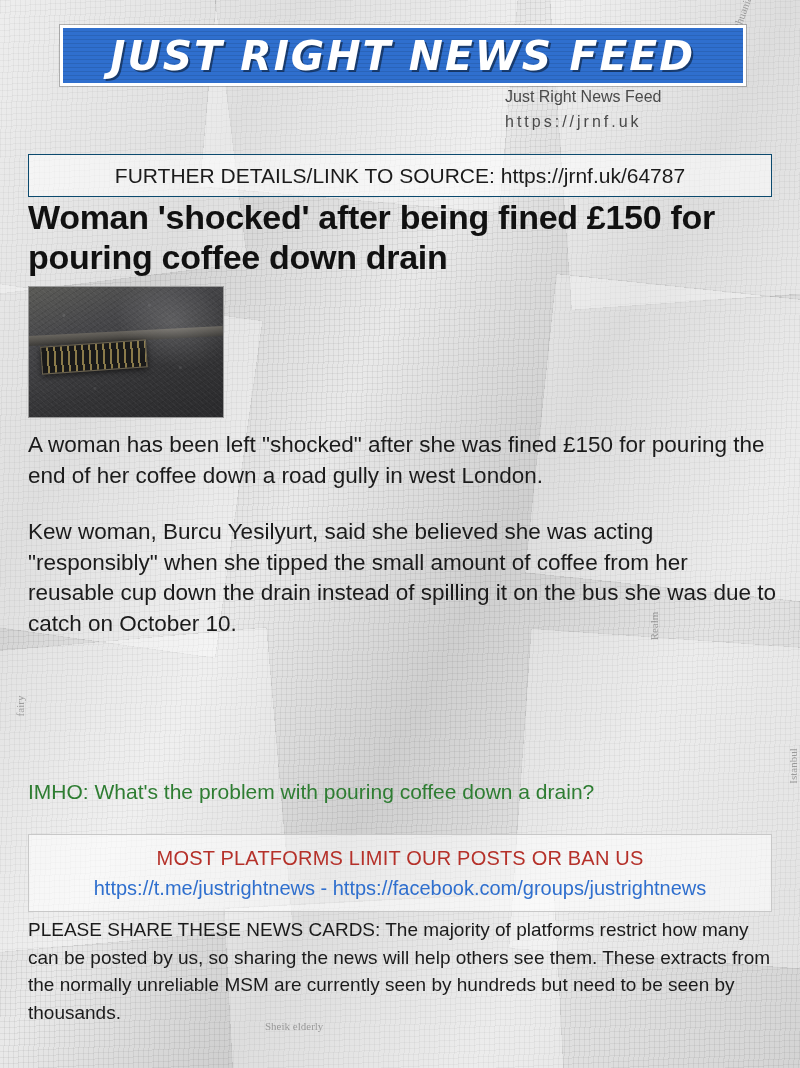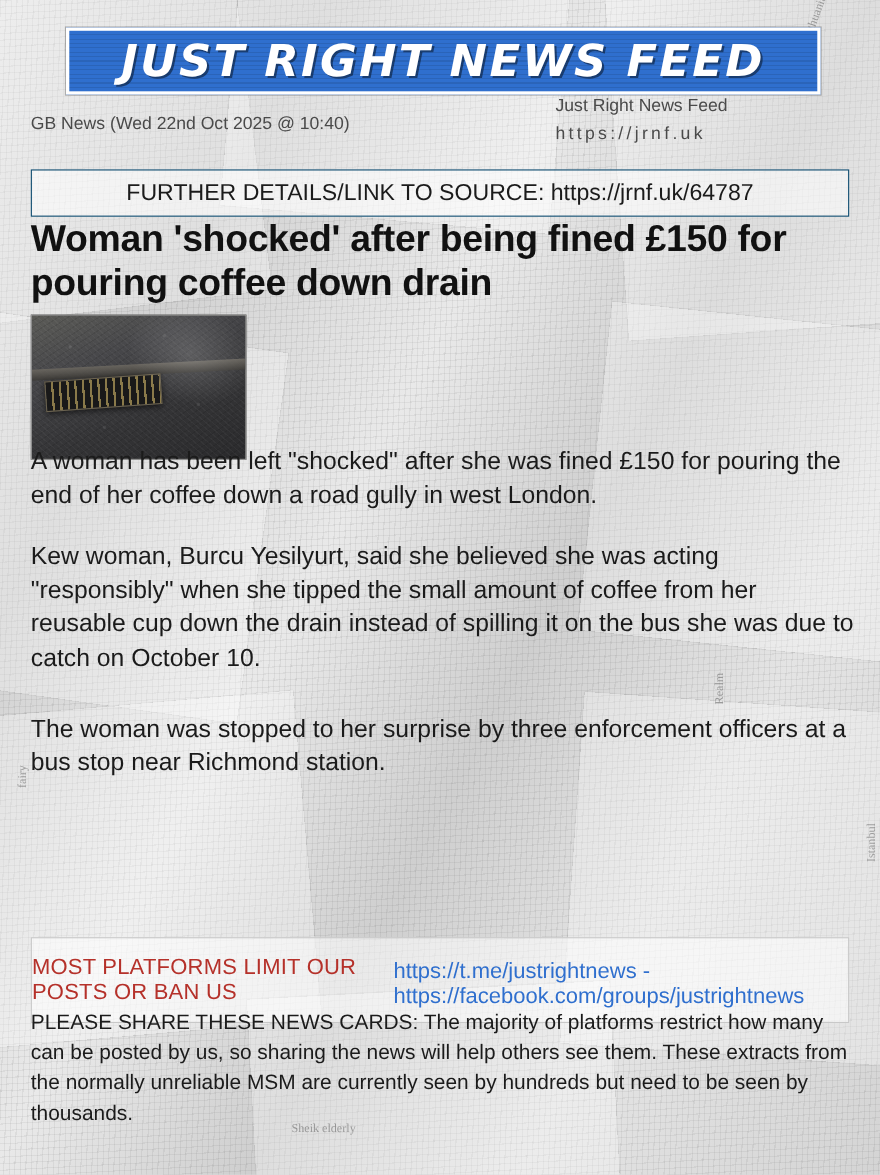--- a/index.html
+++ b/index.html
@@ -207,21 +207,21 @@
     width: 120px;
     height: 90px;
     background: radial-gradient(ellipse at center, rgba(255,255,255,0.16), rgba(255,255,255,0) 70%);
     transform: rotate(20deg);
   }
 
   
   .body-copy {
     position: absolute;
     left: 28px;
-    top: 404px;
+    top: 430px;
     width: 748px;
   }
   .body-copy p {
     margin: 0 0 26px 0;
     font-size: 22.5px;
     line-height: 1.36;
     color: #1b1b1b;
   }
   .body-copy p.gap-big { margin-bottom: 34px; }
 
@@ -232,27 +232,28 @@
     top: 780px;
     width: 744px;
     font-size: 21px;
     color: #2e7d32;
   }
 
   
   .platform-box {
     position: absolute;
     left: 28px;
-    top: 852px;
+    top: 834px;
     width: 744px;
     height: 78px;
     background: rgba(255,255,255,0.55);
     border: 1px solid #c8c8c8;
     box-sizing: border-box;
     display: flex;
+    flex-direction: column;
     align-items: center;
     justify-content: center;
   }
   .platform-title {
     font-size: 20px;
     color: #b5312a;
     letter-spacing: 0.2px;
   }
   .platform-links {
     margin-top: 7px;
@@ -292,21 +293,20 @@
 </div>
 
 <div id="page">
 
   <div class="masthead">
     <div class="masthead-inner">
       <div class="masthead-title">JUST RIGHT NEWS FEED</div>
     </div>
   </div>
 
-  <div class="source-line">GB News (Wed 22nd Oct 2025 @ 10:40)</div>
 
   <div class="brand-block">
     <div class="brand-name">Just Right News Feed</div>
     <div class="brand-url">https://jrnf.uk</div>
   </div>
 
   <div class="source-bar">
     <span>FURTHER DETAILS/LINK TO SOURCE: https://jrnf.uk/64787</span>
   </div>
 
@@ -315,23 +315,23 @@
   <div class="photo">
     <div class="asphalt"></div>
     <div class="kerb"></div>
     <div class="grate"></div>
     <div class="wetsheen"></div>
   </div>
 
   <div class="body-copy">
     <p>A woman has been left "shocked" after she was fined £150 for pouring the end of her coffee down a road gully in west London.</p>
     <p class="gap-big">Kew woman, Burcu Yesilyurt, said she believed she was acting "responsibly" when she tipped the small amount of coffee from her reusable cup down the drain instead of spilling it on the bus she was due to catch on October 10.</p>
-    <p>The woman was stopped to her surprise by three enforcement officers at a bus stop near Richmond station.</p>
-  </div>
-
+  </div>
+
+  <div class="imho">IMHO: What's the problem with pouring coffee down a drain?</div>
 
   <div class="platform-box">
     <div class="platform-title">MOST PLATFORMS LIMIT OUR POSTS OR BAN US</div>
     <div class="platform-links">https://t.me/justrightnews - https://facebook.com/groups/justrightnews</div>
   </div>
 
   <div class="footer-note">PLEASE SHARE THESE NEWS CARDS: The majority of platforms restrict how many can be posted by us, so sharing the news will help others see them. These extracts from the normally unreliable MSM are currently seen by hundreds but need to be seen by thousands.</div>
 
 </div>
 

